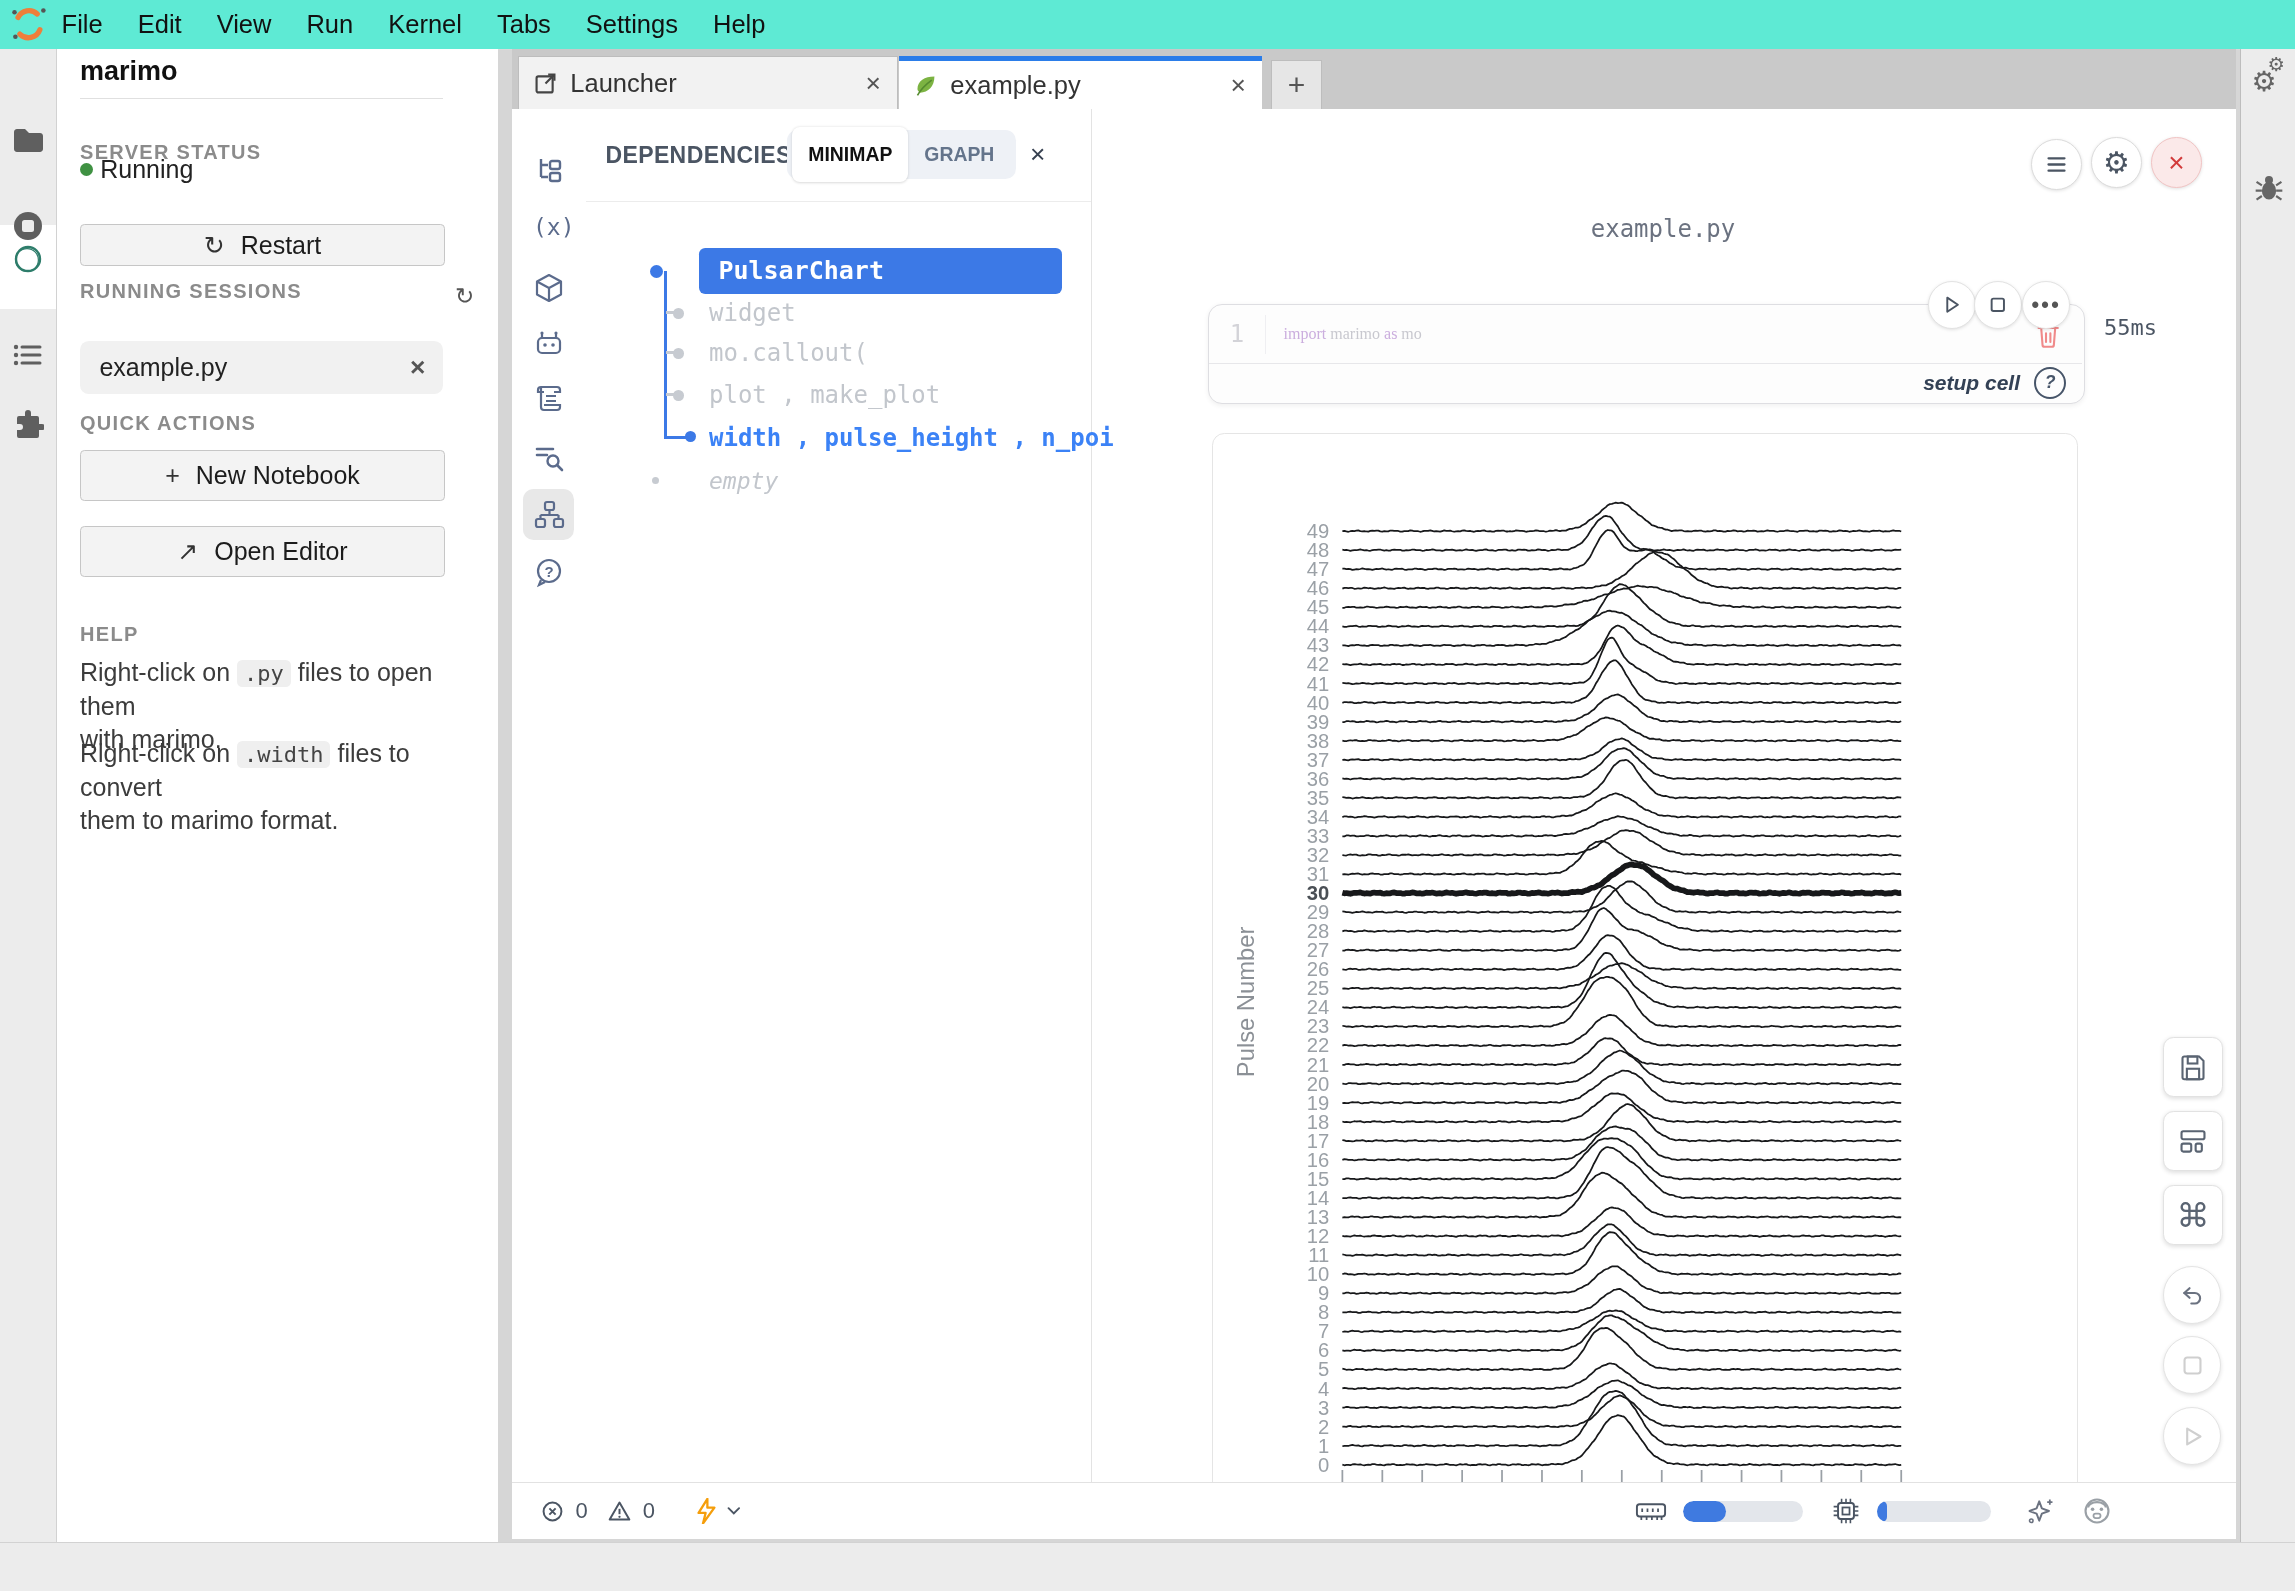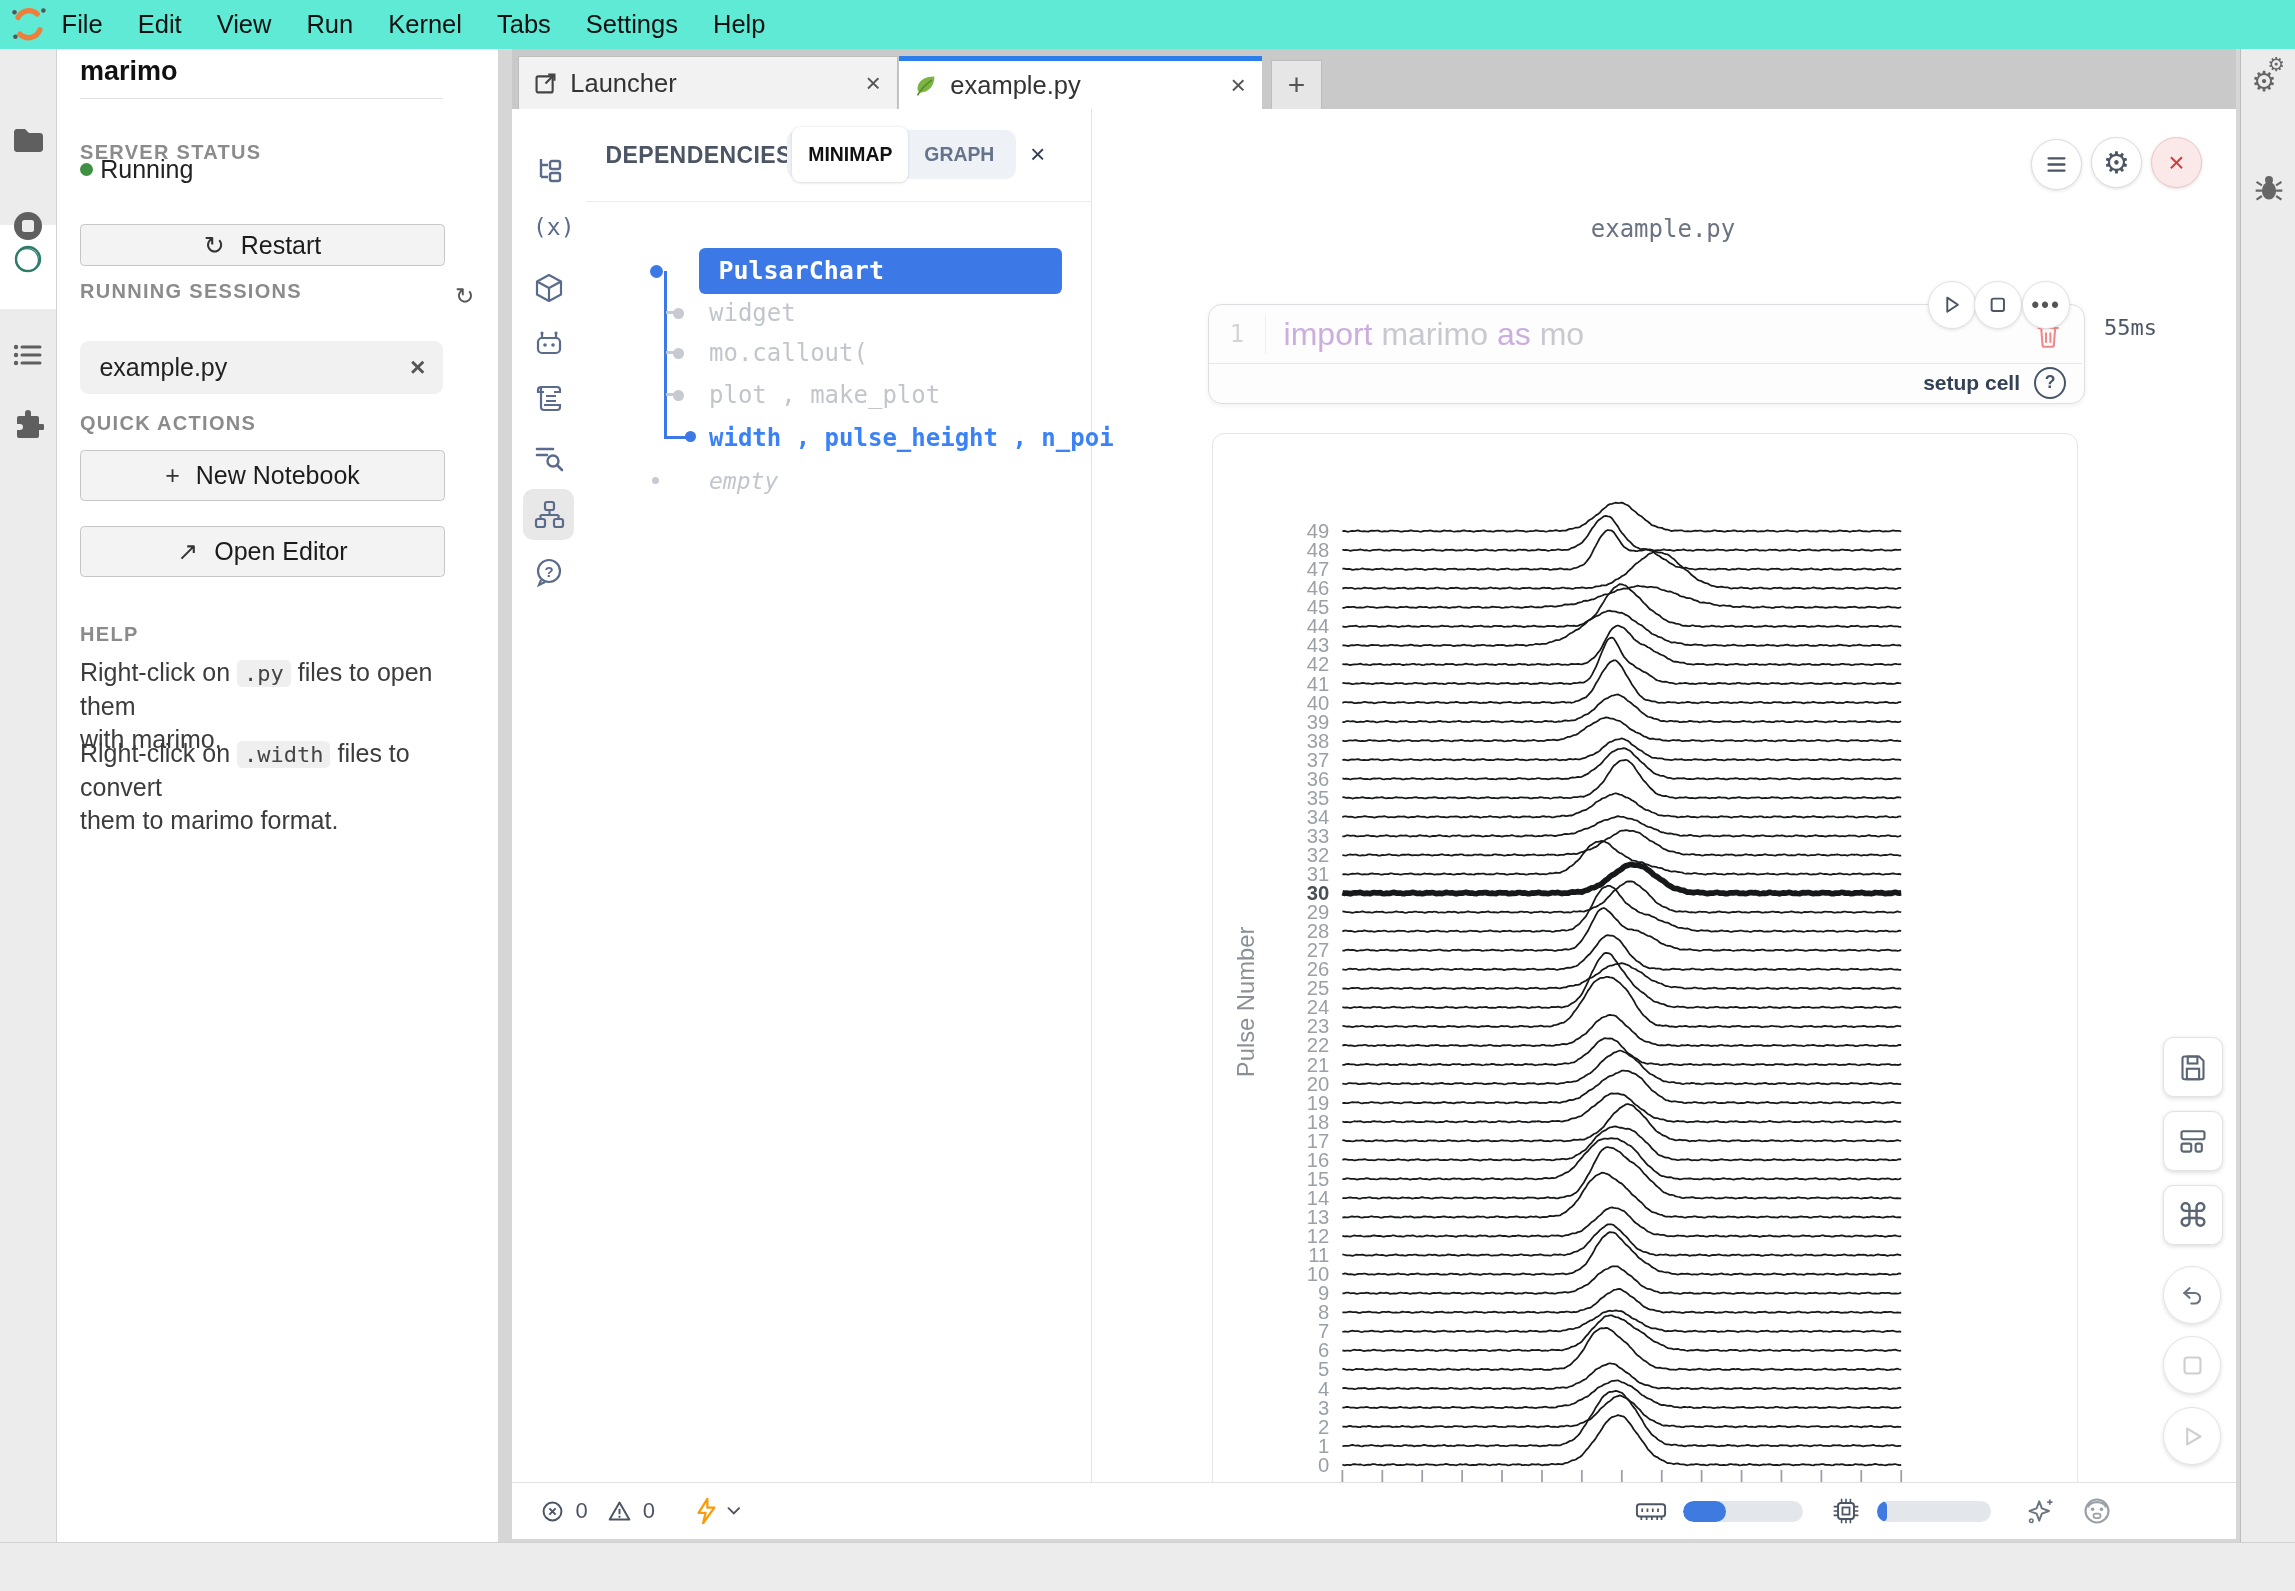--- a/index.html
+++ b/index.html
@@ -87,25 +87,25 @@
   #nb-shutdown-btn{left:2151px;top:137px;background:#fbe9e9;border-color:#f1c4c4;color:#d23b3b;font-size:28px;}
   #nb-title{left:1355px;top:215px;width:616px;text-align:center;font-family:"DejaVu Sans Mono",monospace;
             font-size:24px;color:#6b7280;}
 
   
   #cell{left:1208px;top:304px;width:877px;height:100px;background:#fdfdfd;border:1.8px solid #dedee2;
         border-radius:14px;box-shadow:0 1.8px 5.3px rgba(0,0,0,.06);box-sizing:border-box;}
   #cell-code-row{left:0;top:0;width:873px;height:58px;border-bottom:0.9px solid #e7e7ea;display:flex;align-items:center;}
   #cell-lineno{width:56px;text-align:center;font-family:"DejaVu Sans Mono",monospace;font-size:24px;color:#d3d3d8;
                border-right:0.9px solid #efeff2;height:39px;line-height:39px;}
-  #code-line{margin-left:17.6px;font-family:Liberation Sans, sans-serif;font-size:32px;white-space:pre;}
+  #code-line{margin-left:17.6px;font-family:Liberation Serif, serif;font-size:16px;white-space:pre;}
   .tok-keyword{color:#cbaede;}
   .tok-plain{color:#c8c8cf;}
   #cell-trash{right:23px;top:16px;position:absolute;cursor:pointer;}
-  #setup-row{left:0;top:58px;width:873px;height:39px;display:flex;align-items:center;justify-content:flex-end;gap:14px;}
+  #setup-row{left:0;top:58px;width:873px;height:39px;display:flex;align-items:center;justify-content:flex-end;gap:14px;font-style:italic;}
   #setup-label{font-size:21px;font-weight:bold;color:#334155;}
   #setup-help{width:28px;height:28px;border-radius:50%;border:2.2px solid #475569;color:#475569;font-size:17.6px;
               font-weight:bold;display:flex;align-items:center;justify-content:center;margin-right:16px;cursor:pointer;}
   .cell-run-btn{width:46px;height:46px;border-radius:50%;background:#fff;border:0.9px solid #e3e3e3;
                 box-shadow:0 0.9px 3.5px rgba(0,0,0,.12);display:flex;align-items:center;justify-content:center;cursor:pointer;color:#4b5563;}
   #cell-run{left:1928px;top:281px;}
   #cell-stop{left:1974px;top:281px;}
   #cell-more{left:2022px;top:281px;font-size:23px;letter-spacing:1.8px;color:#555;}
   #cell-runtime{left:2104px;top:315px;font-family:"DejaVu Sans Mono",monospace;font-size:22px;color:#4b5563;}
 

